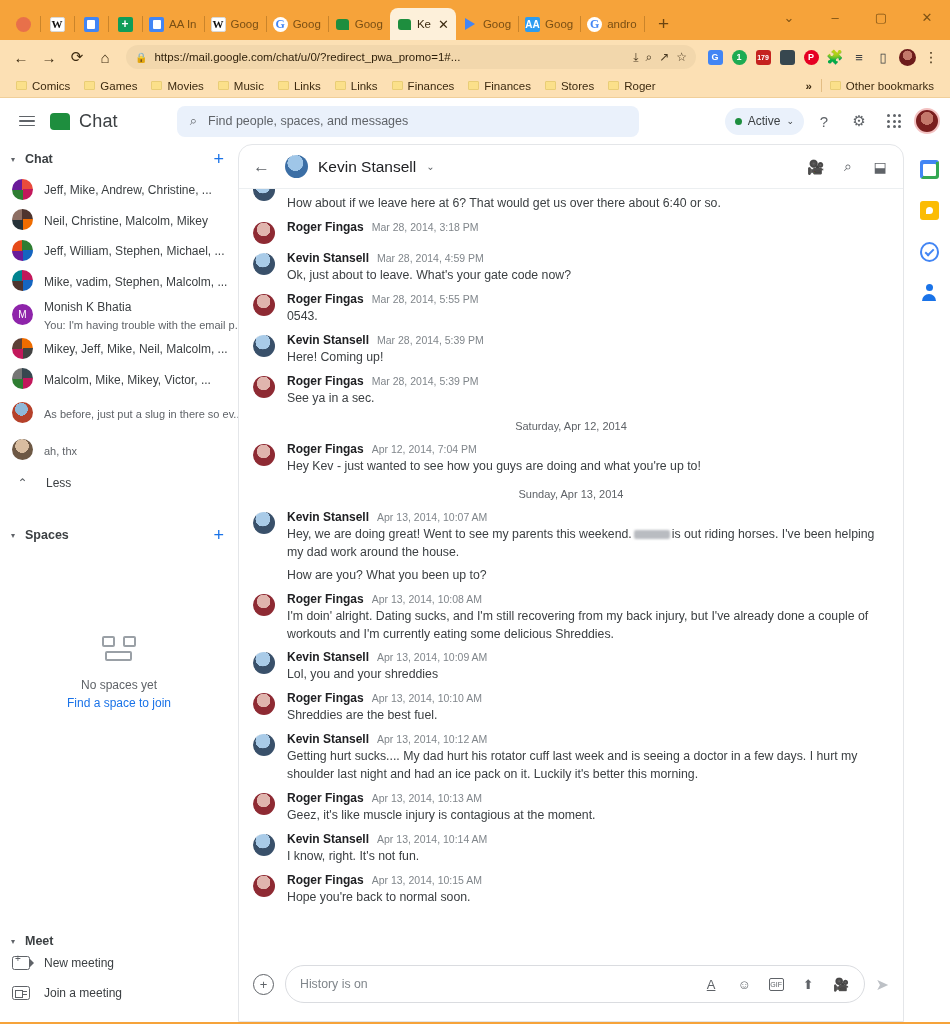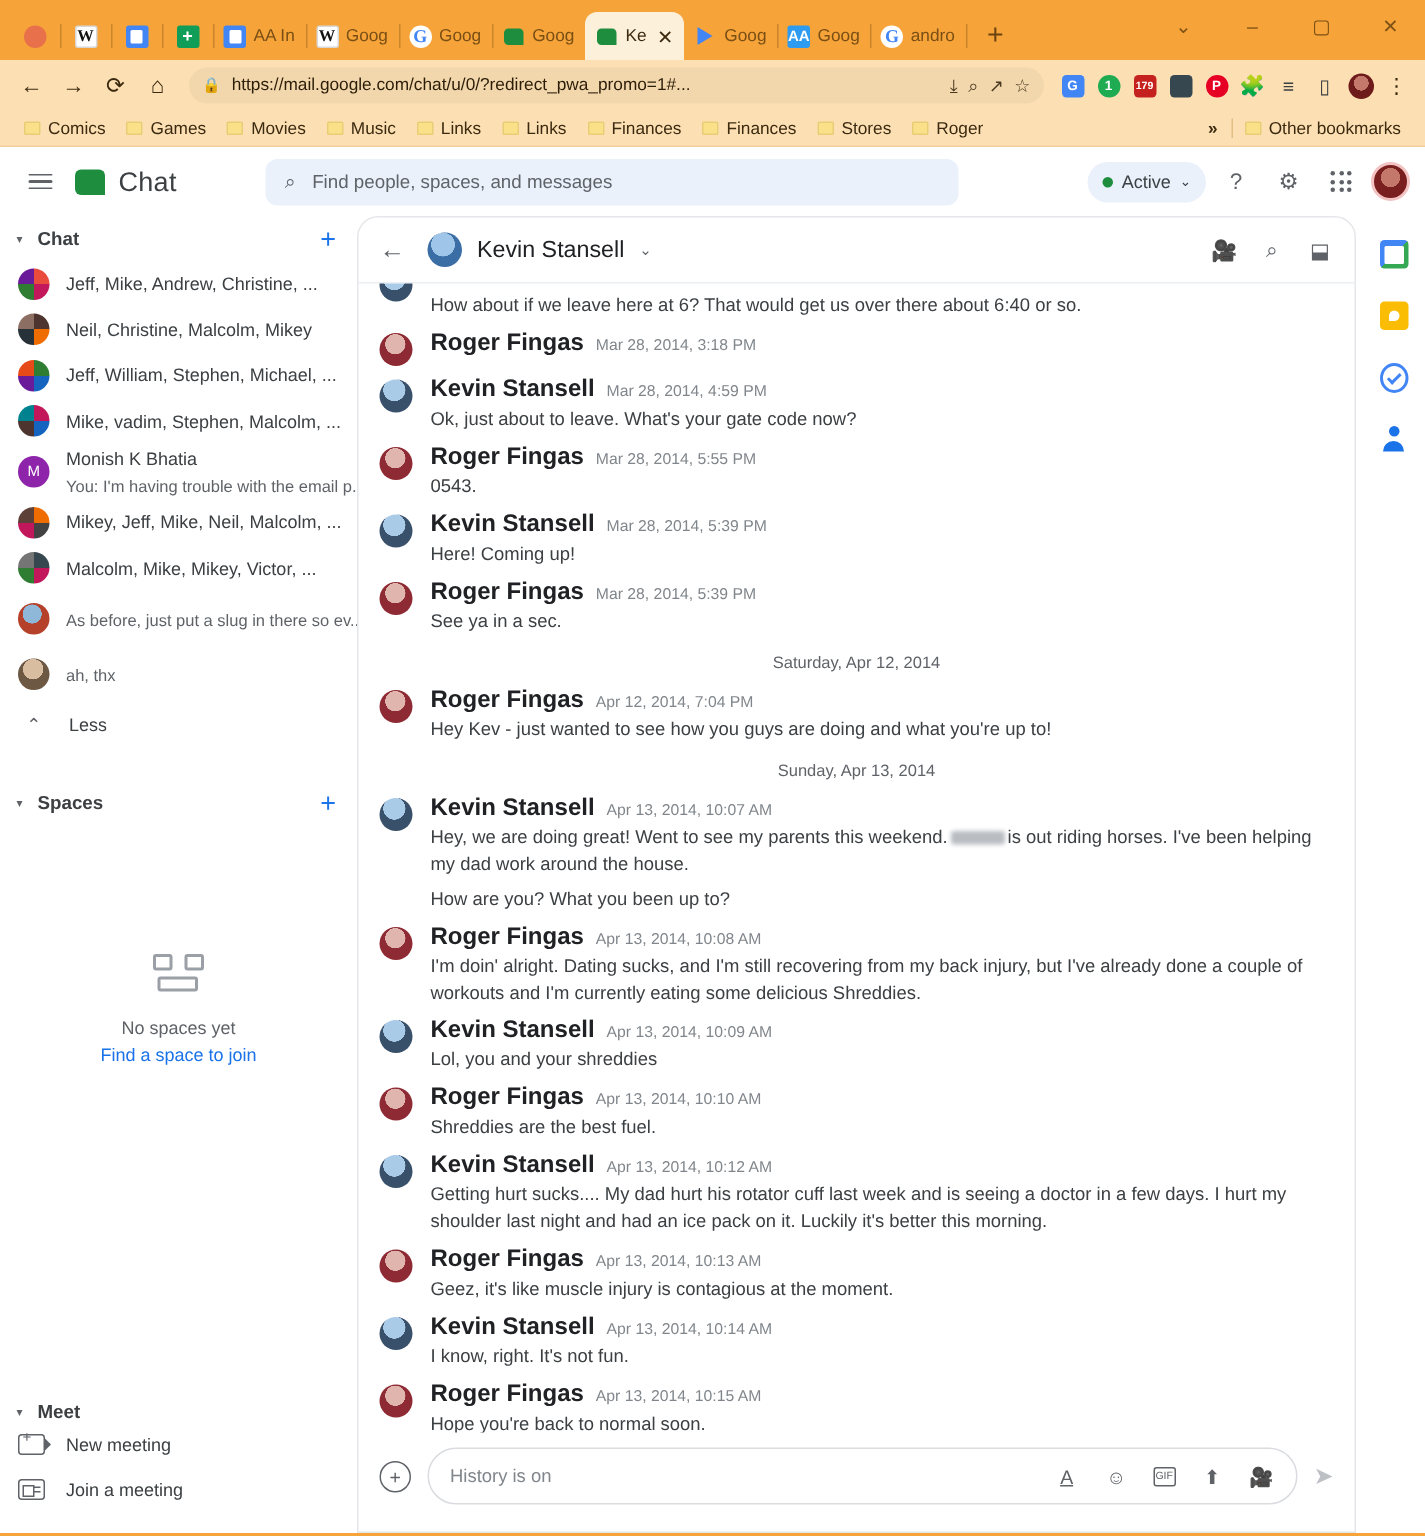--- a/index.html
+++ b/index.html
@@ -175,21 +175,21 @@
   .conv-actions { margin-left:auto; display:flex; gap:14px; align-items:center;}
   .ca { color:#5f6368; font-size:14px; cursor:pointer; width:18px;height:18px;display:flex;align-items:center;justify-content:center;}
 
   .msgs { flex:1; overflow:hidden; padding: 4px 14px 0 14px; position:relative;}
   .msg { display:flex; gap:12px; padding: 4px 0 3px 0; }
   .msg .mav { width:22px;height:22px;border-radius:50%;flex:0 0 auto;margin-top:2px;}
   .mav.kevin { background: radial-gradient(circle at 45% 32%, #a9cbe8 0 38%, #39506a 39% 100%);}
   .mav.roger { background: radial-gradient(circle at 48% 34%, #e0b5ae 0 36%, #8e2a33 37% 100%);}
   .mbody { flex:1; min-width:0;}
   .mhead { display:flex; align-items:baseline; gap:8px; }
-  .mname { font-size:16px; font-weight:bold; color:#202124;}
+  .mname { font-size:12px; font-weight:bold; color:#202124;}
   .mtime { font-size:10.5px; color:#80868b;}
   .mtext { font-size:12.3px; color:#3c4043; line-height:1.46; margin-top:2px;}
   .mtext.cont { margin-top:5px; }
   .redact { display:inline-block; width:36px;height:9px;background:#b9bcc1;border-radius:2px;
     filter:blur(1.3px); vertical-align:-1px; margin:0 2px;}
   .day-sep { text-align:center; font-size:11px; color:#5f6368; padding: 9px 0 6px; }
   .msg.orphan { padding-top:0; }
 
   .composer-wrap { flex:0 0 auto; padding: 10px 14px 18px; display:flex; align-items:center; gap:11px;}
   .plus-circle { width:21px;height:21px;border-radius:50%;border:1.4px solid #5f6368;

